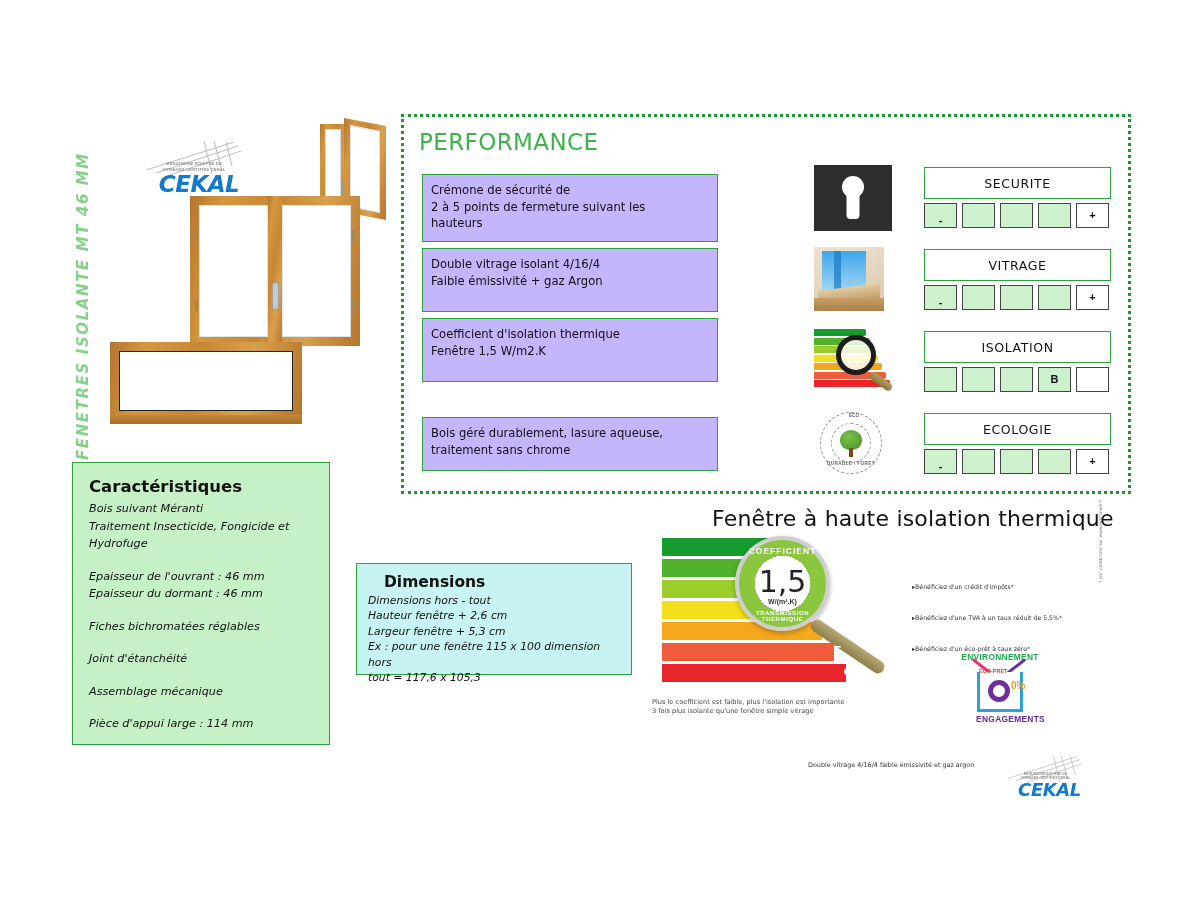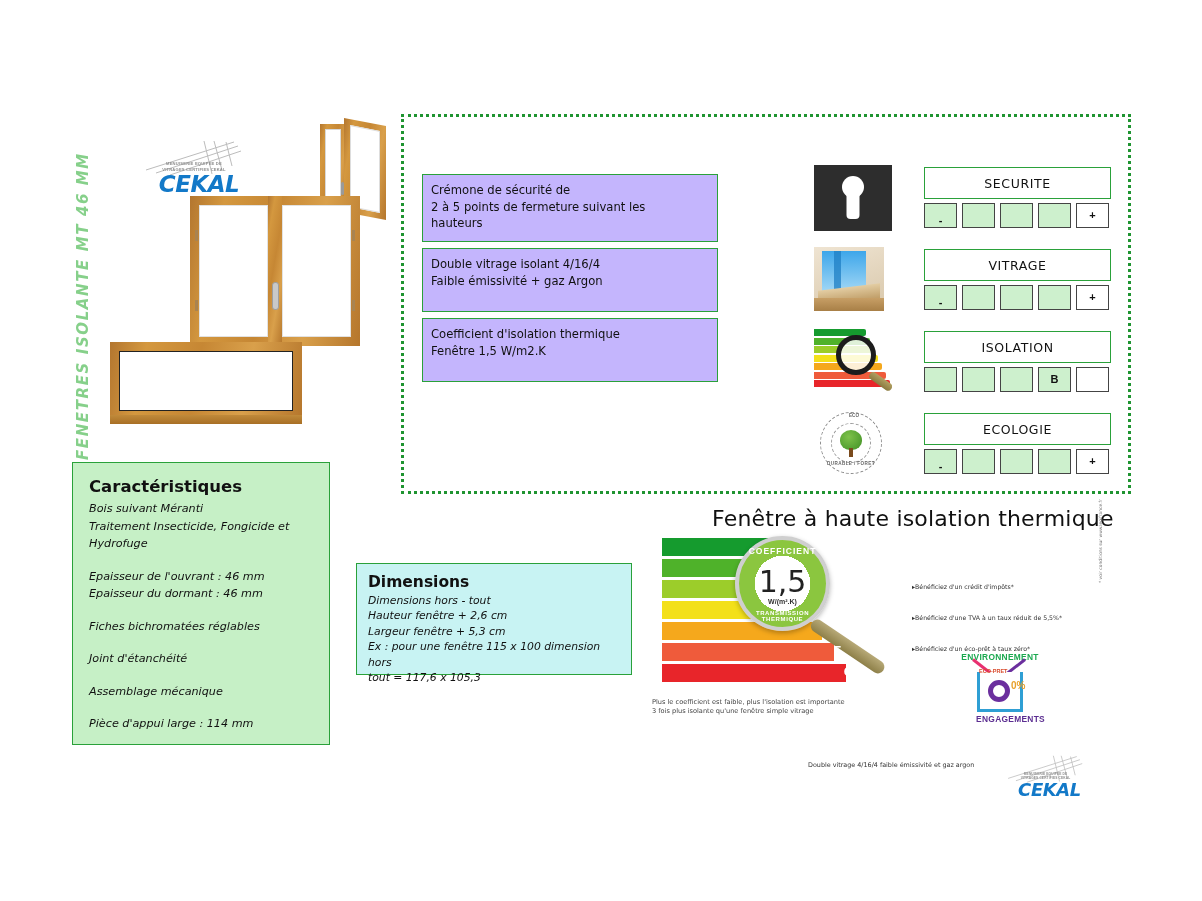--- a/index.html
+++ b/index.html
@@ -158,21 +158,21 @@
   #carac p{margin:0;font-size:11.2px;line-height:17.5px;font-style:italic;color:#111;
     font-family:"DejaVu Sans", sans-serif;}
   #carac p.gap{margin-top:15px;}
 
   
   #dims{
     position:absolute;left:356px;top:563px;width:276px;height:112px;
     box-sizing:border-box;border:1.6px solid #2aa13a;background:#c8f3f3;
     padding:9px 11px;
   }
-  #dims h3{margin:0 0 2px 0;font-size:15.5px;font-weight:700;color:#111;
+  #dims h3{margin:0 0 2px 16px;font-size:15.5px;font-weight:700;color:#111;
     font-family:"DejaVu Sans", sans-serif;}
   #dims p{margin:0;font-size:10.8px;line-height:15.4px;font-style:italic;color:#111;
     font-family:"DejaVu Sans", sans-serif;}
 
   
   #promo-title{
     position:absolute;left:712px;top:506px;
     font-size:22px;color:#111;letter-spacing:.2px;
     font-family:"DejaVu Sans", sans-serif;white-space:nowrap;
   }
@@ -270,28 +270,31 @@
     <div class="hinge" style="left:162px;top:34px"></div>
     <div class="hinge" style="left:162px;top:104px"></div>
   </div>
 
   <div class="win-frame wood" id="win-low">
     <div class="pane glass"></div>
     <div class="sill"></div>
   </div>
 
   <div id="perf">
+    <h2>PERFORMANCE</h2>
 
     <div class="pbox" id="pbox0" style="white-space:pre-line">Crémone de sécurité de
 2 à  5 points de fermeture suivant les
 hauteurs</div>
     <div class="pbox" id="pbox1" style="white-space:pre-line">Double vitrage isolant 4/16/4
 Faible émissivité + gaz Argon</div>
     <div class="pbox" id="pbox2" style="white-space:pre-line">Coefficient d'isolation thermique
 Fenêtre 1,5 W/m2.K</div>
+    <div class="pbox" id="pbox3" style="white-space:pre-line">Bois géré durablement, lasure aqueuse,
+traitement sans chrome</div>
 
     <div class="prow" id="prow0">
       <div class="icon">
         <div class="keyhole">
             <i></i>
             <b></b>
           </div>
       </div>
       <div class="lbl">SECURITE</div>
       <div class="scale">

